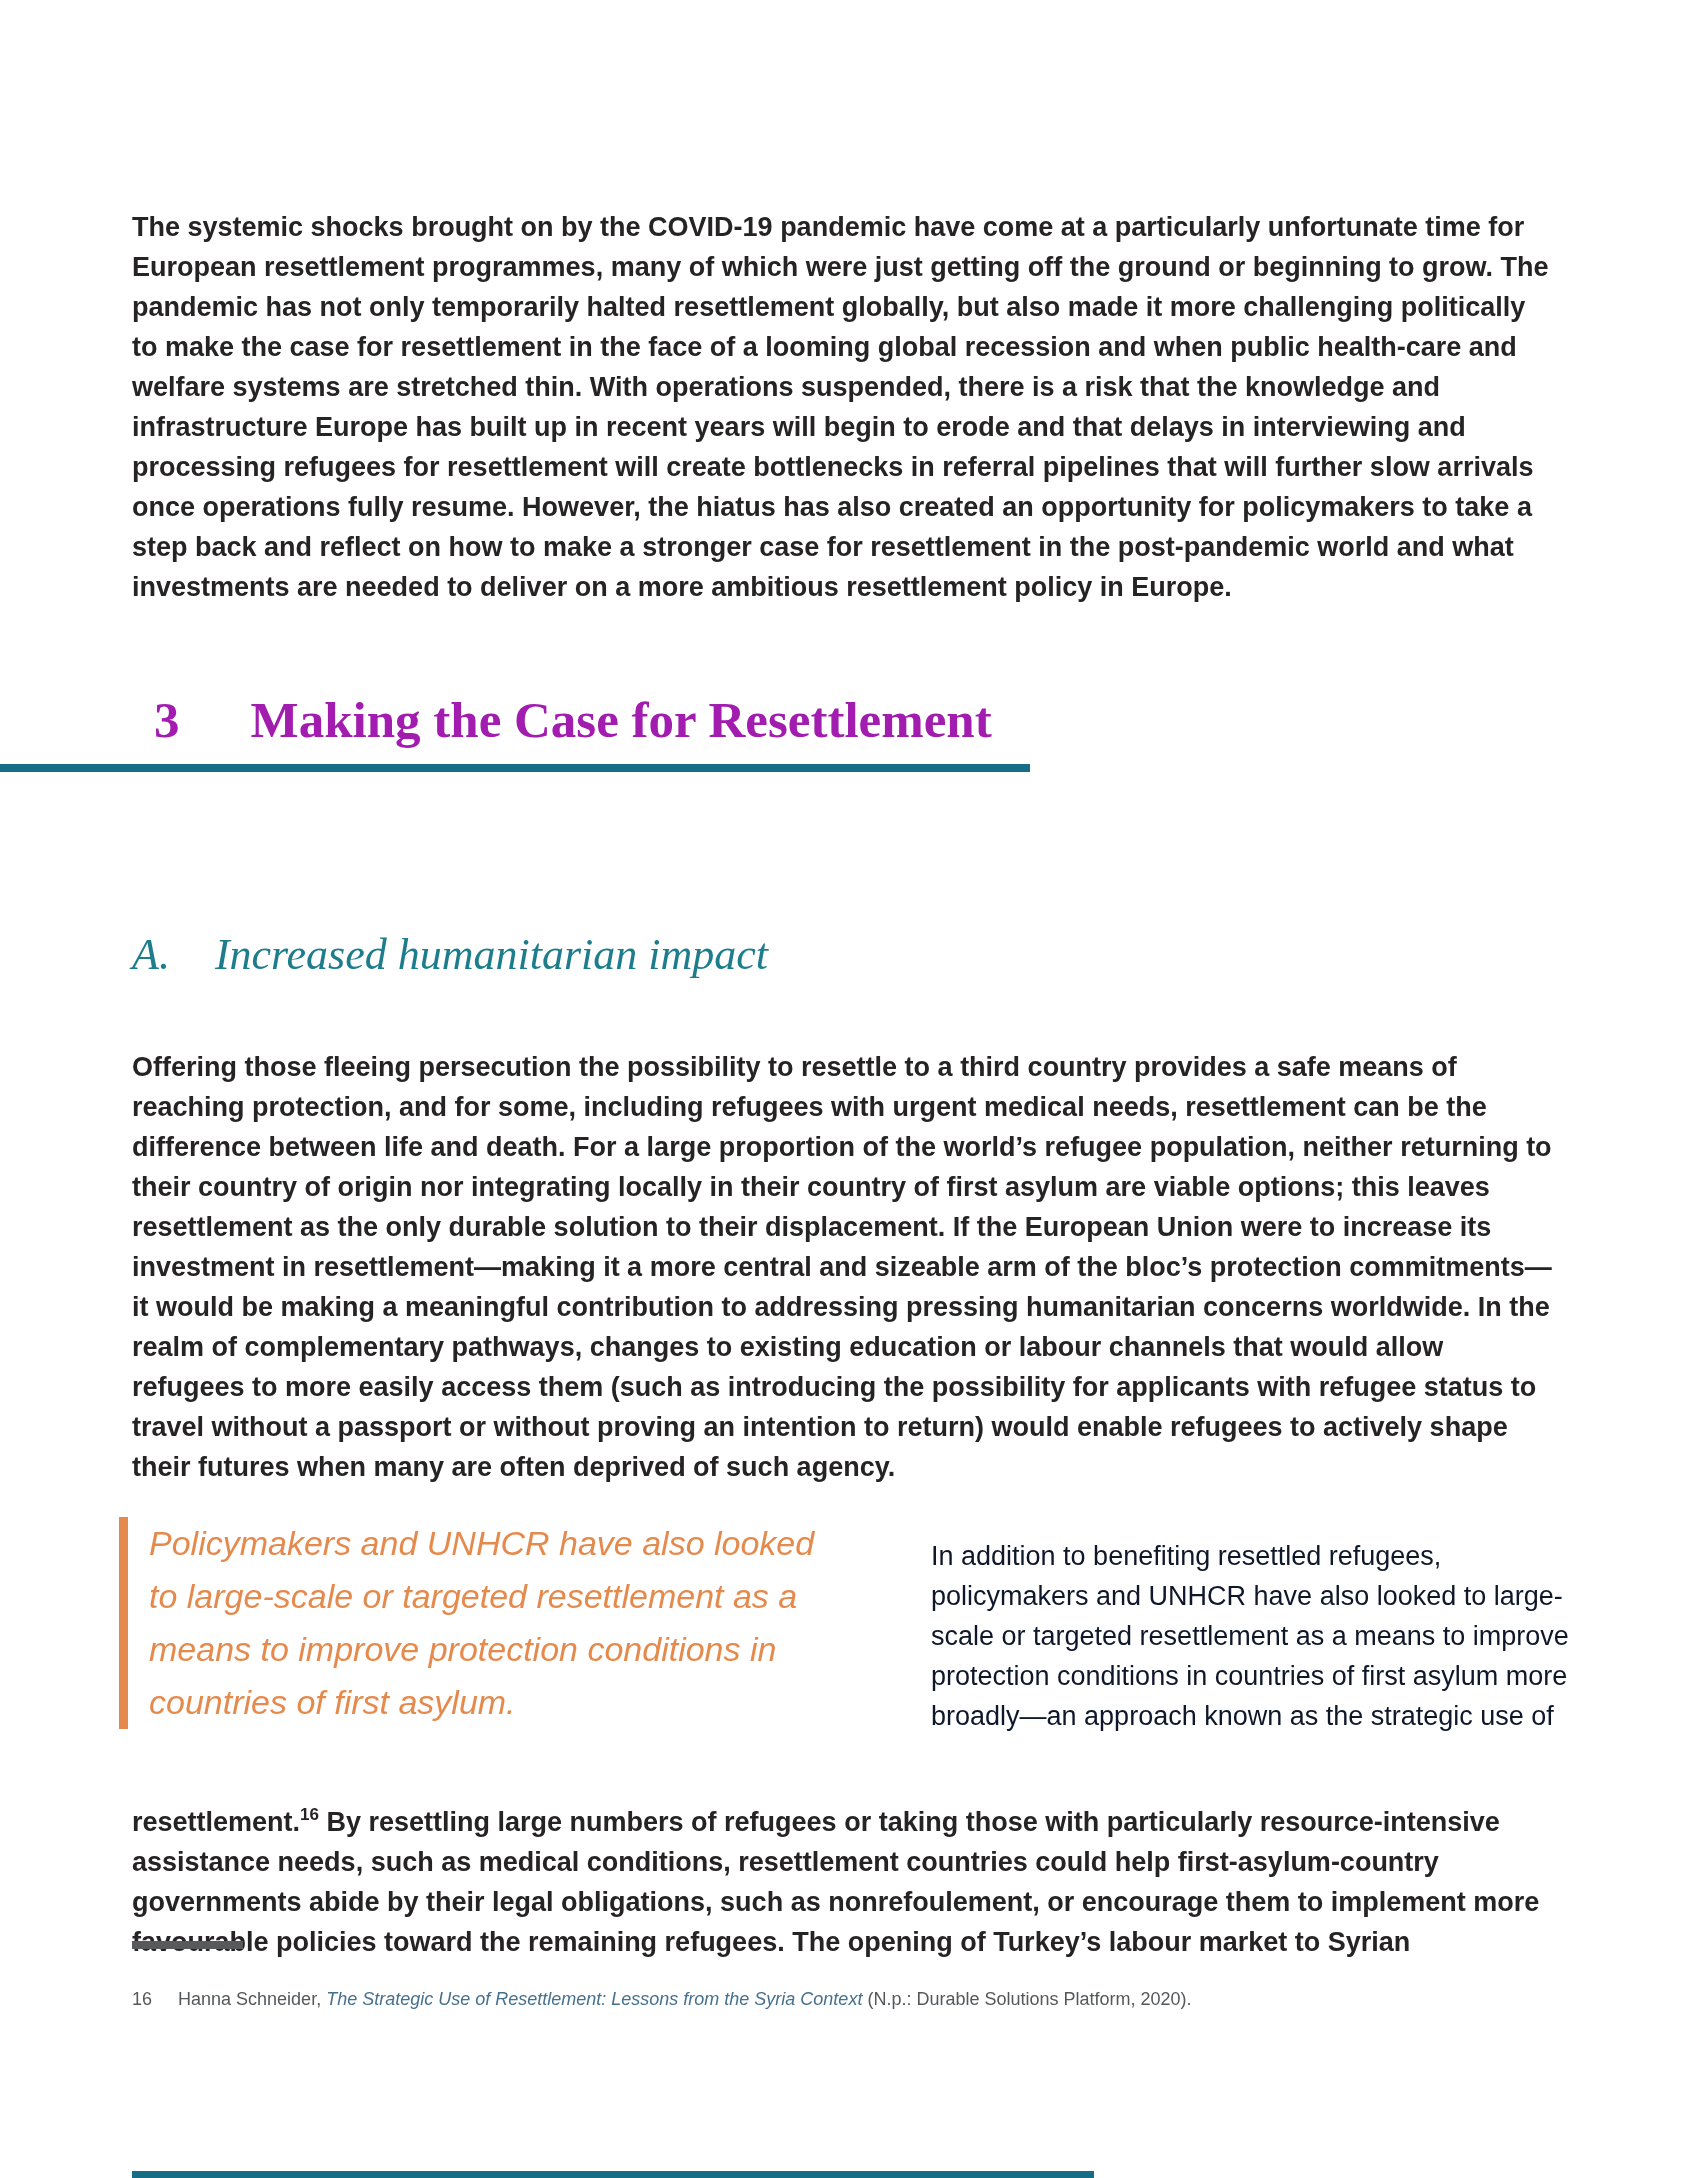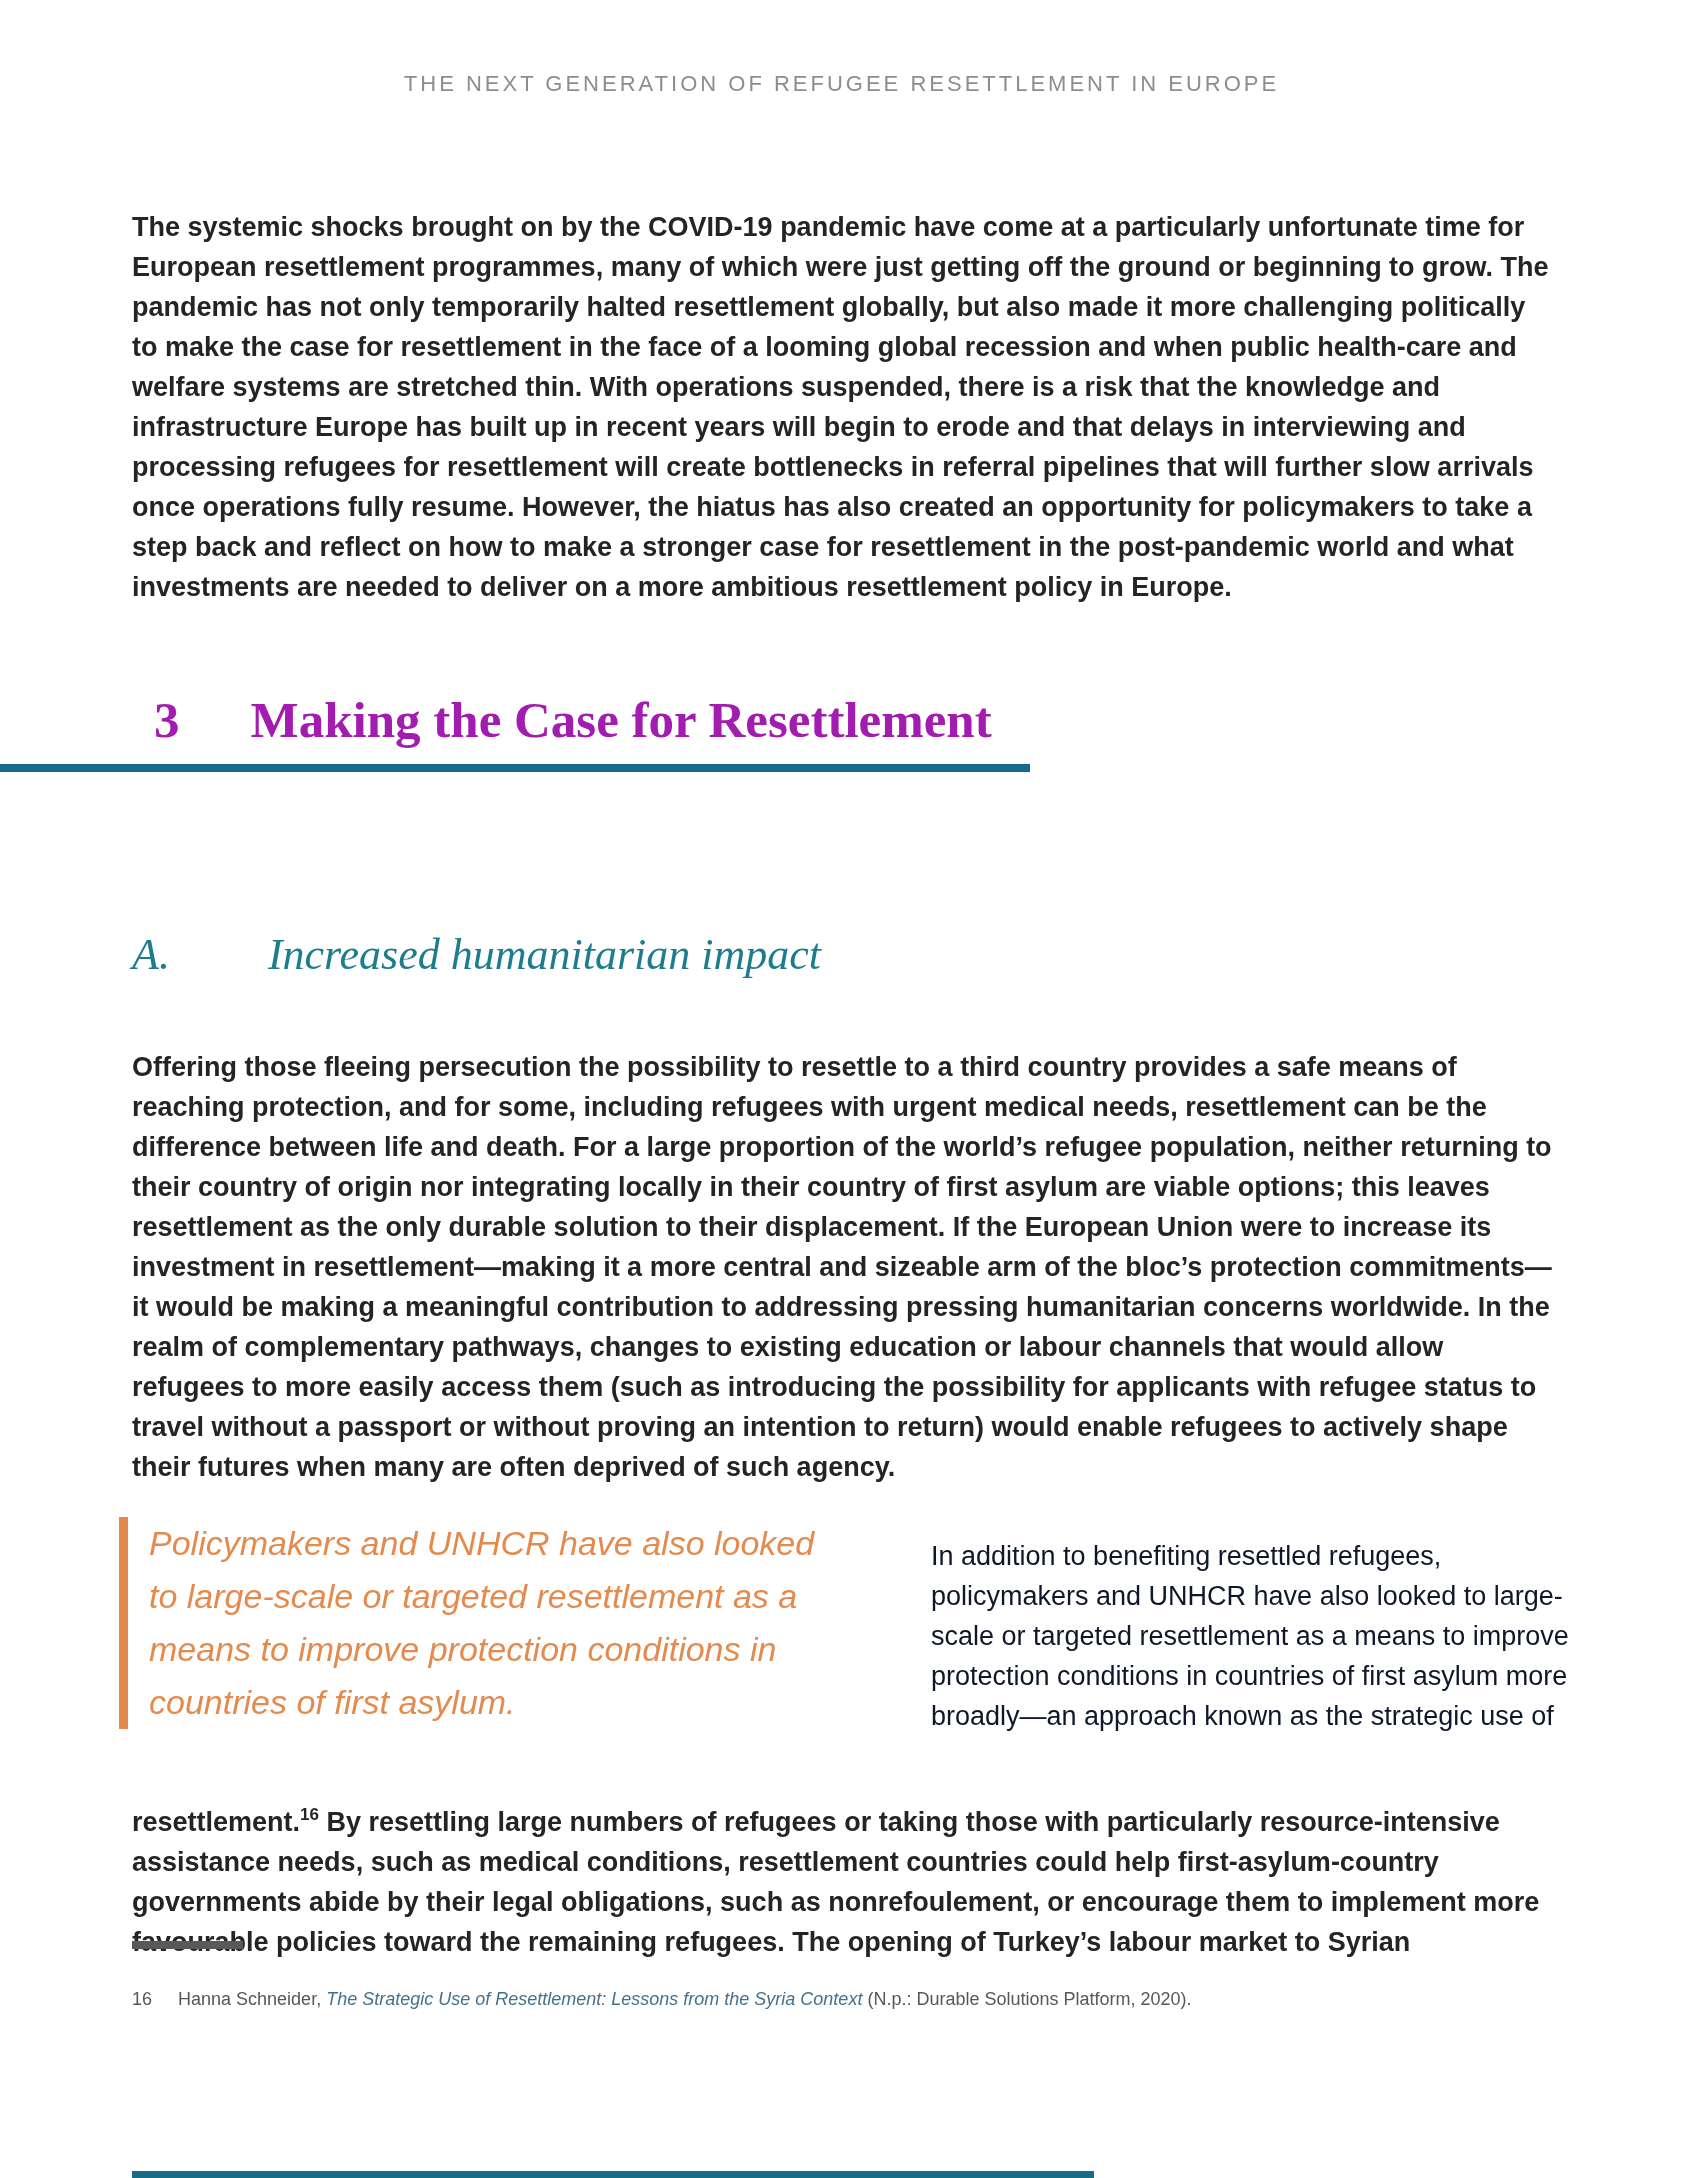--- a/index.html
+++ b/index.html
@@ -50,21 +50,21 @@
   .section-intro { top: 814px; }
   .subsection-heading {
     position: absolute;
     top: 929px; left: 132px; width: 1426px;
     font-family: "Liberation Serif", serif;
     font-style: italic;
     font-size: 44px;
     color: #1d7d8c;
     white-space: nowrap;
   }
-  .subsection-heading .sub-title { margin-left: 98px; }
+  .subsection-heading .sub-title { margin-left: 45px; }
   .subsection-par { top: 1020px; }
   .pull-quote {
     position: absolute;
     top: 1517px; left: 119px;
     width: 693px;
     border-left: 9px solid #e58a4d;
     padding-left: 21px;
     font-style: italic;
     font-size: 34px;
     line-height: 53px;
@@ -119,21 +119,20 @@
     bottom: 0; left: 132px;
     width: 962px; height: 7px;
     background: #166e86;
   }
 </style>
 </head>
 <body>
 
 <div class="page">
 
-  <div class="running-head">THE NEXT GENERATION OF REFUGEE RESETTLEMENT IN EUROPE</div>
 
   <p class="body-par intro">The systemic shocks brought on by the COVID-19 pandemic have come at a particularly unfortunate time for European resettlement programmes, many of which were just getting off the ground or beginning to grow. The pandemic has not only temporarily halted resettlement globally, but also made it more challenging politically to make the case for resettlement in the face of a looming global recession and when public health-care and welfare systems are stretched thin. With operations suspended, there is a risk that the knowledge and infrastructure Europe has built up in recent years will begin to erode and that delays in interviewing and processing refugees for resettlement will create bottlenecks in referral pipelines that will further slow arrivals once operations fully resume. However, the hiatus has also created an opportunity for policymakers to take a step back and reflect on how to make a stronger case for resettlement in the post-pandemic world and what investments are needed to deliver on a more ambitious resettlement policy in Europe.</p>
 
   <div class="section-heading">
     <span class="sec-num">3</span><span class="sec-title">Making the Case for Resettlement</span>
   </div>
 
   <div class="section-rule"></div>
 
 

